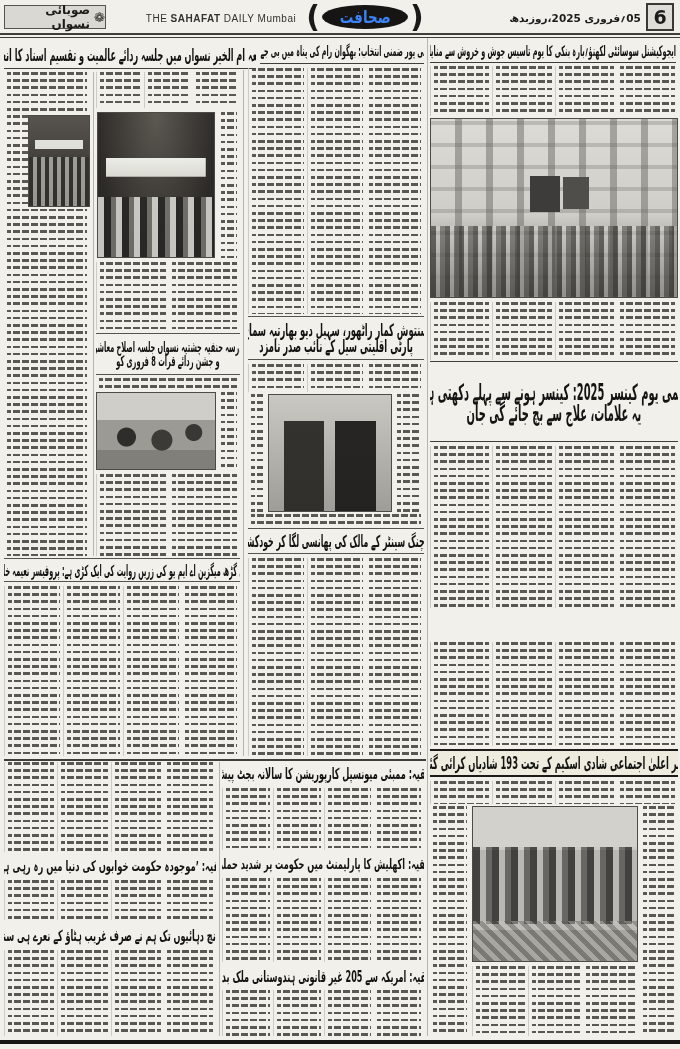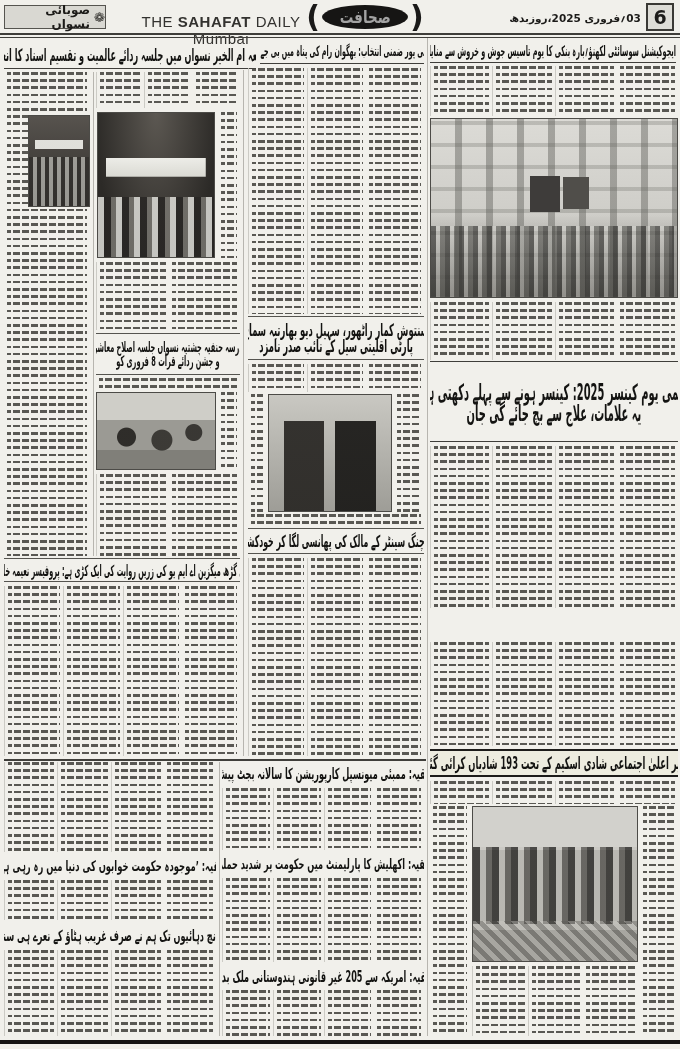--- a/index.html
+++ b/index.html
@@ -59,25 +59,25 @@
     repeating-linear-gradient(45deg, rgba(92,90,86,.4) 0 5px, rgba(205,203,197,.4) 5px 10px) left bottom/100% 26% no-repeat,
     repeating-linear-gradient(90deg, rgba(28,27,25,.75) 0 7px, rgba(192,190,184,.4) 7px 13px, rgba(72,70,66,.7) 13px 19px) left 52%/100% 50% no-repeat,
     linear-gradient(#d2d1cc 0 28%, #b4b3ae 28% 80%, #8f8e89 80%)}
 
   
   .section-box{position:absolute;left:4px;top:5px;width:102px;height:24px;background:#d9d8d2;
      border:1px solid #55544f;display:flex;align-items:center;justify-content:center;gap:4px;
      font-size:12px;font-weight:bold;color:#1c1b19}
   .flower{font-size:13px;color:#2a2926}
   .paper-en{position:absolute;left:128px;top:13px;width:186px;text-align:center;direction:ltr;
-     font-family:"Liberation Sans",sans-serif;font-size:15px;letter-spacing:.5px;color:#33322f}
+     font-family:"Liberation Sans",sans-serif;font-size:10px;letter-spacing:.5px;color:#33322f}
   .m-logo{position:absolute;left:298px;top:1px;width:134px;height:32px;display:flex;
      align-items:center;justify-content:center;direction:ltr}
   .m-paren{font-size:30px;font-weight:bold;color:#1a1918;line-height:30px}
-  .m-ellipse{background:#161514;color:#a3a3a3;border-radius:50%;width:86px;height:24px;
+  .m-ellipse{background:#161514;color:#3b82f6;border-radius:50%;width:86px;height:24px;
      display:flex;align-items:center;justify-content:center;margin:0 2px}
   .m-ellipse span{font-size:15px;font-weight:bold;transform:scale(.9,1.15)}
   .edition-date{position:absolute;left:508px;top:12px;width:134px;text-align:center;
      font-size:10.5px;font-weight:bold;color:#1c1b19;white-space:nowrap}
   .page-box{position:absolute;left:646px;top:3px;width:28px;height:28px;border:2px solid #3a3935;
      background:#deddd7;display:flex;align-items:center;justify-content:center;
      font-size:19px;font-weight:bold;color:#1c1b19;direction:ltr}
 </style>
 </head>
 <body>
@@ -93,21 +93,21 @@
     <b>SAHAFAT</b>
     <span>DAILY Mumbai</span>
   </div>
   <div class="m-logo">
     <span class="m-paren">(</span>
     <span class="m-ellipse">
       <span>صحافت</span>
     </span>
     <span class="m-paren">)</span>
   </div>
-  <div class="edition-date">03؍فروری 2025،روزبدھ</div>
+  <div class="edition-date">05؍فروری 2025،روزبدھ</div>
   <div class="page-box">
     <span>6</span>
   </div>
   <div class="rule-h" style="left:0;top:33px;width:680px;height:2px"></div>
   <div class="rule-h" style="left:0;top:37px;width:680px;height:1px"></div>
 
   <div class="hl" style="left:430px;top:40px;width:246px;height:21px;font-size:12px;--sx:.54">
     <span>ارم ایجوکیشنل سوسائٹی لکھنؤ؍بارہ بنکی کا یوم تاسیس جوش و خروش سے منایا گیا</span>
   </div>
   <div class="hl" style="left:260px;top:40px;width:164px;height:21px;font-size:11.5px;--sx:.55">

